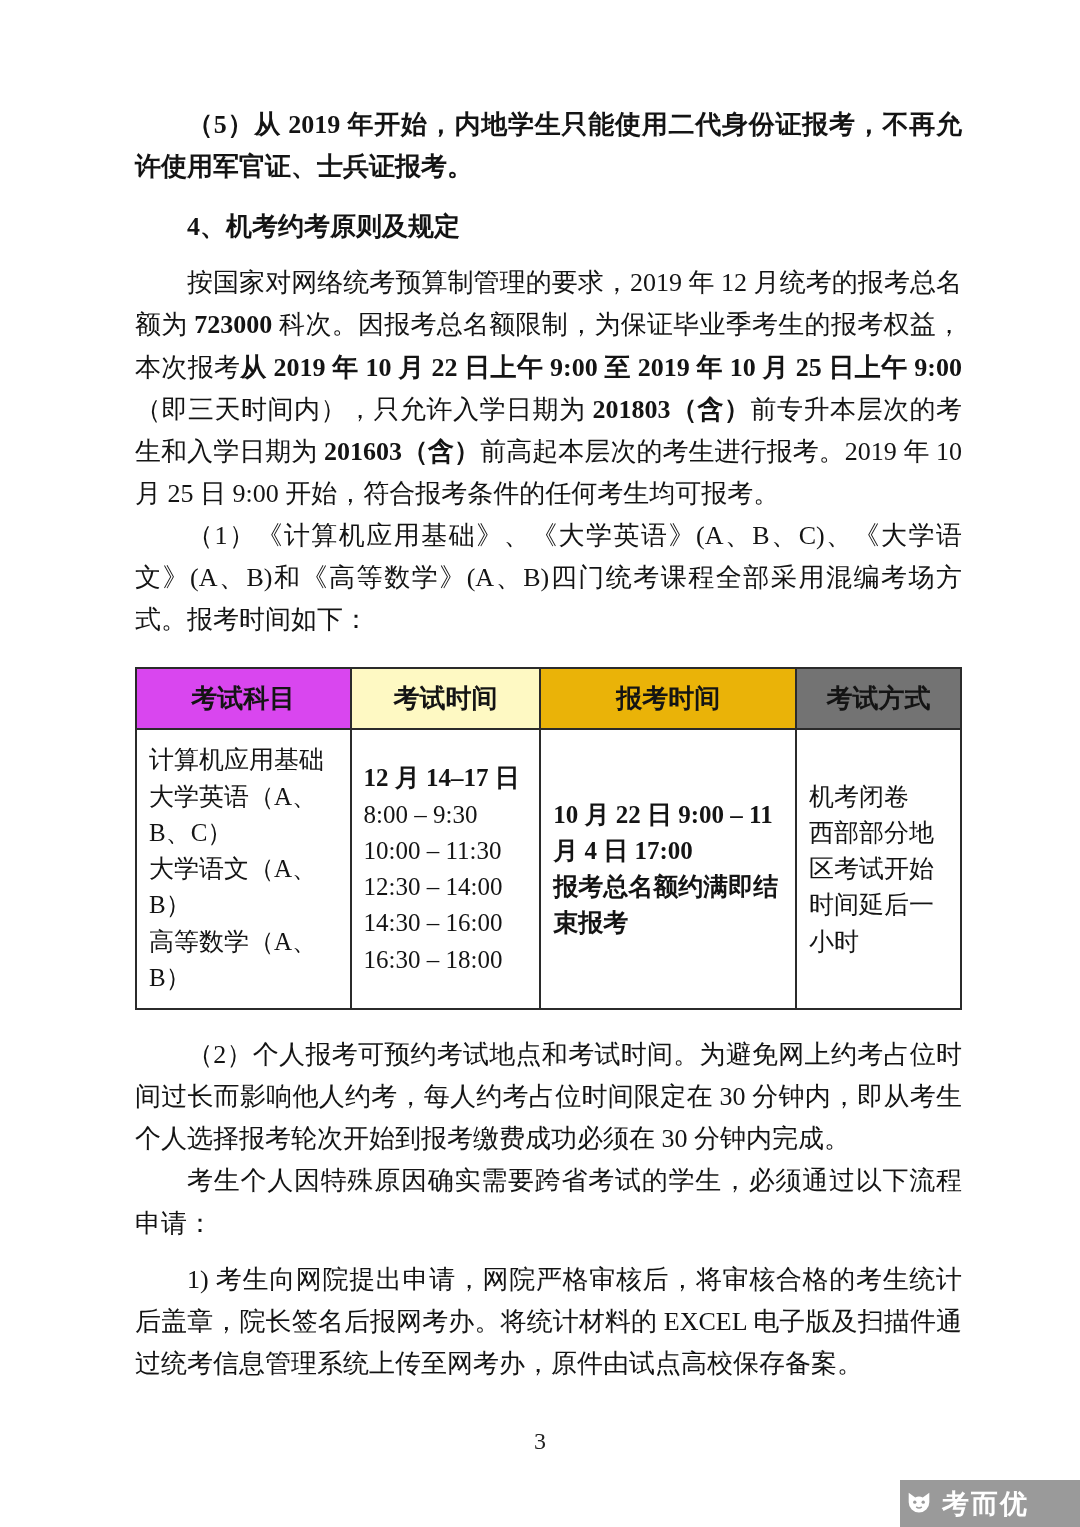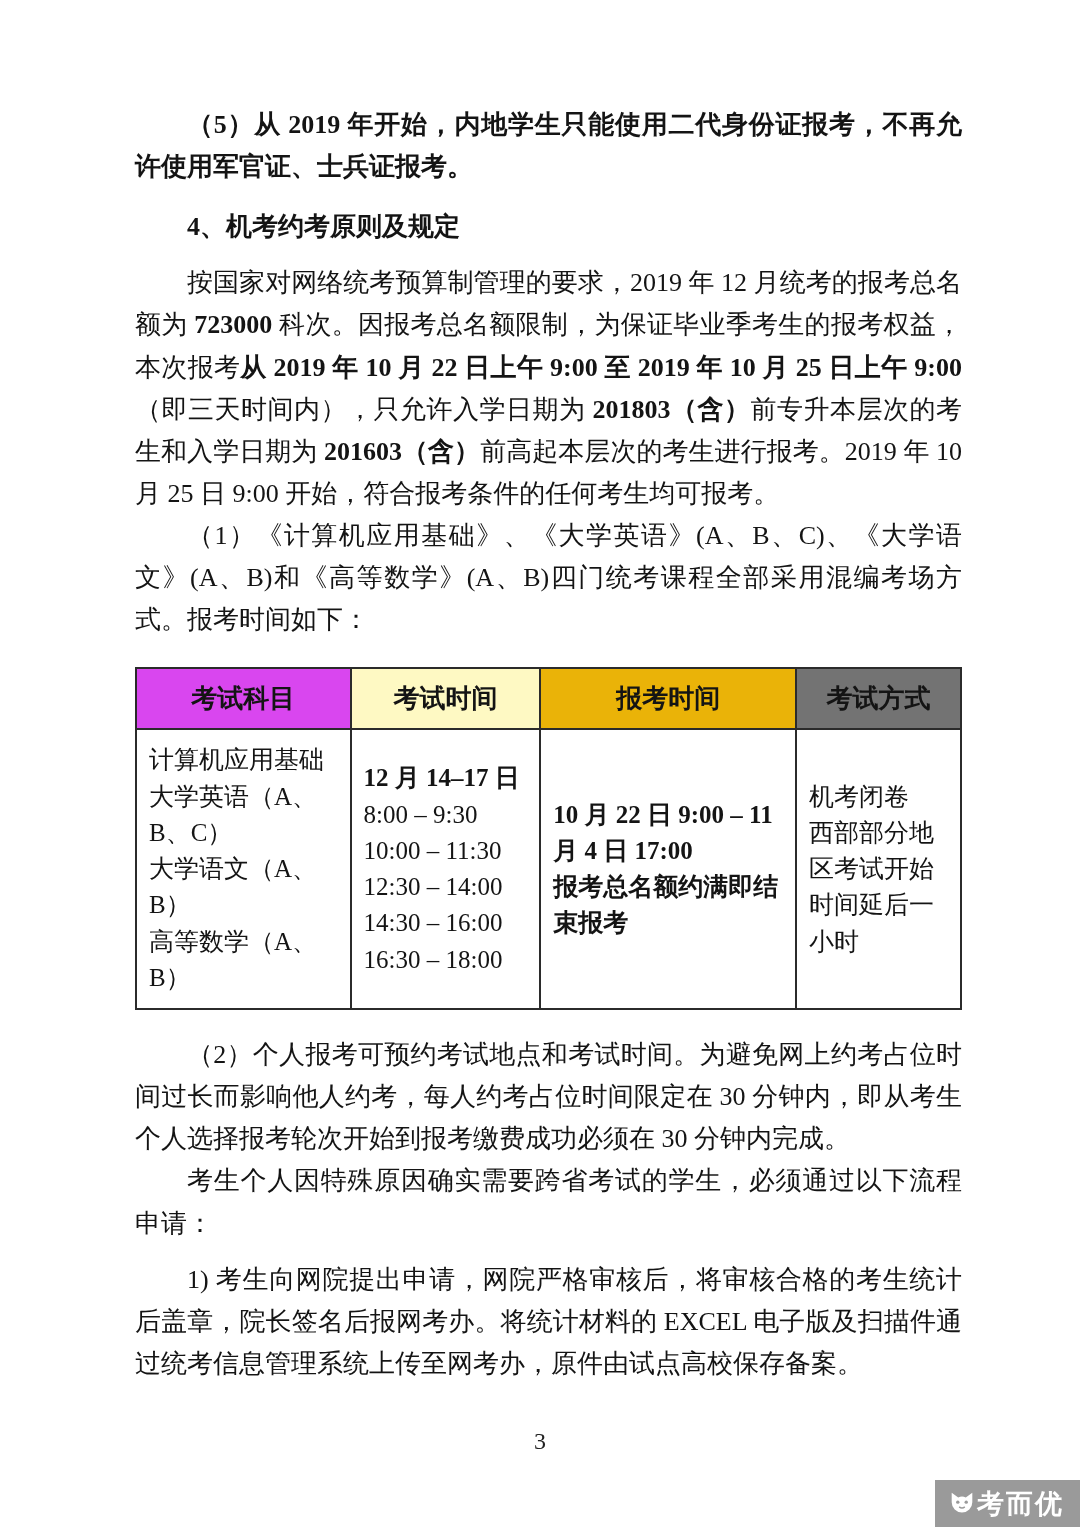--- a/index.html
+++ b/index.html
@@ -62,26 +62,27 @@
     right: 0;
     bottom: 72px;
     text-align: center;
     font-size: 24px;
     color: #222;
   }
   .watermark {
     position: absolute;
     right: 0;
     bottom: 0;
-    width: 145px;
+    width: 180px;
     height: 47px;
     background: #9a9a9a;
     display: flex;
     align-items: center;
-    padding-left: 12px;
+    gap: 8px;
+    padding-left: 4px;
     box-sizing: border-box;
   }
   .wm-text {
     color: #ffffff;
     font-size: 27px;
     font-weight: bold;
     font-family: "Liberation Sans", "DejaVu Sans", sans-serif;
     letter-spacing: 2px;
   }
 </style>

